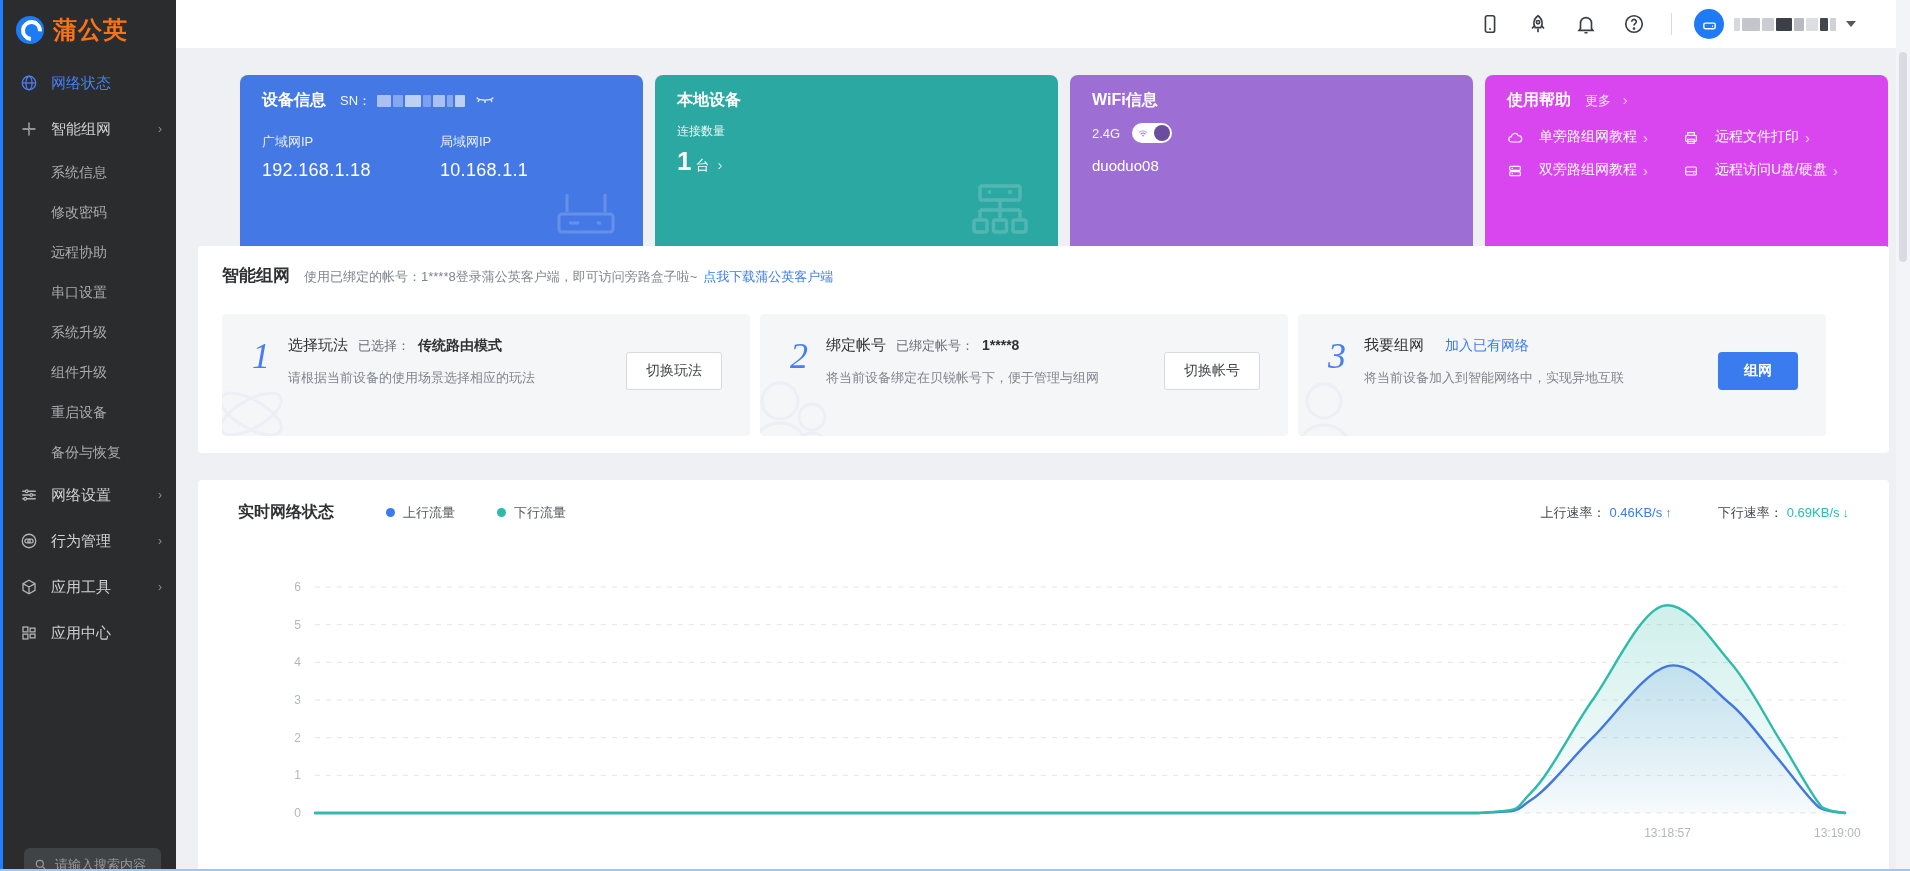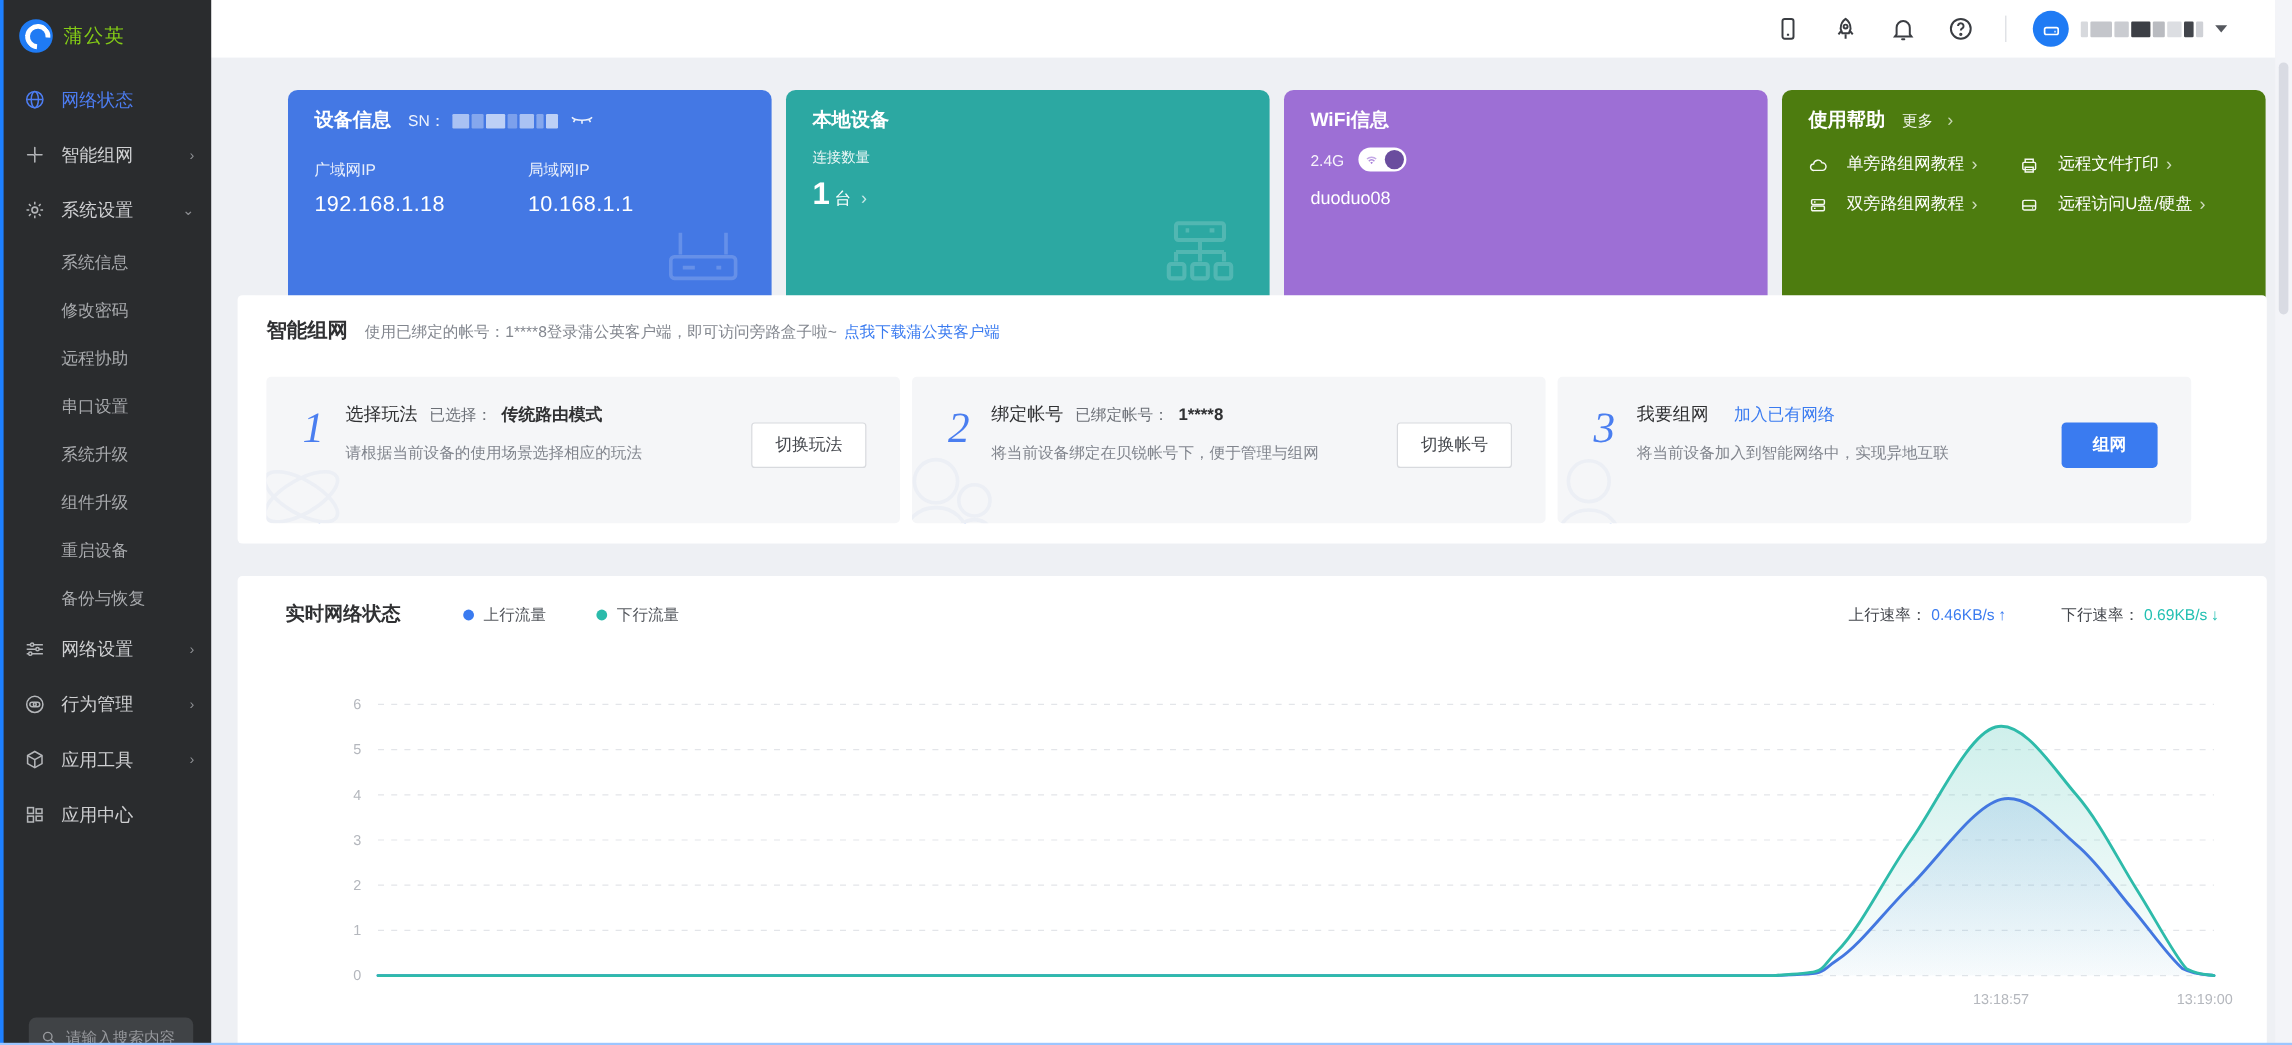--- a/index.html
+++ b/index.html
@@ -8,21 +8,21 @@
 
   
   .edge-left { position:absolute; left:0; top:0; width:3px; height:871px; background:#1e80ff; z-index:60; }
   .edge-bottom { position:absolute; left:0; bottom:0; width:1910px; height:2px; background:#9cc6ff; z-index:60; }
 
   
   .sidebar { position:absolute; left:0; top:0; width:176px; height:871px; background:#2a2c2e; z-index:30; }
   .logo-row { display:flex; align-items:center; height:60px; padding:0 0 0 16px; }
   .logo-icon { width:28px; height:28px; border-radius:50%; background:#1f7bf4; position:relative; flex:none; }
   .logo-icon::before { content:""; position:absolute; left:5px; top:4px; width:13px; height:13px; border:4px solid #fff; border-radius:50%; border-bottom-color:transparent; transform:rotate(-40deg); }
-  .logo-text { color:#84cc16; font-size:16px; font-weight:normal; margin-left:9px; letter-spacing:1px; }
+  .logo-text { color:#f97316; font-size:24px; font-weight:bold; margin-left:9px; letter-spacing:1px; }
   .nav { }
   .nav-item { display:flex; align-items:center; height:46px; padding:0 14px 0 20px; color:#cfd0d2; cursor:pointer; }
   .nav-item .nicon { width:18px; height:18px; margin-right:13px; color:#b4b6b9; flex:none; display:flex; align-items:center; }
   .nav-item .nlabel { font-size:15px; flex:1; }
   .nav-item .nchev { font-size:12px; color:#8d8f93; }
   .nav-item.active { color:#4d7df2; }
   .nav-item.active .nicon { color:#4d7df2; }
   .nav-sub { }
   .nav-sub-item { height:40px; line-height:40px; padding-left:51px; font-size:14px; color:#a8aaad; cursor:pointer; }
   .side-search { position:absolute; left:24px; top:848px; width:137px; height:34px; background:#404346; border-radius:6px; display:flex; align-items:center; padding:0 10px; color:#97999d; }
@@ -138,30 +138,20 @@
       </div>
       <div class="nav-item">
         <span class="nicon">
           <svg viewBox="0 0 24 24" width="18" height="18" fill="none" stroke="currentColor" stroke-width="1.7" stroke-linecap="round">
             <path d="M12 4v6a2 2 0 002 2h6"></path>
             <path d="M12 20v-6a2 2 0 00-2-2H4"></path>
           </svg>
         </span>
         <span class="nlabel">智能组网</span>
         <span class="nchev">›</span>
-      </div>
-      <div class="nav-item">
-        <span class="nicon">
-          <svg viewBox="0 0 24 24" width="18" height="18" fill="none" stroke="currentColor" stroke-width="1.7">
-            <circle cx="12" cy="12" r="3.2"></circle>
-            <path d="M12 2.8v3M12 18.2v3M2.8 12h3M18.2 12h3M5.5 5.5l2.1 2.1M16.4 16.4l2.1 2.1M18.5 5.5l-2.1 2.1M7.6 16.4l-2.1 2.1"></path>
-          </svg>
-        </span>
-        <span class="nlabel">系统设置</span>
-        <span class="nchev">⌄</span>
       </div>
       <div class="nav-sub">
         <div class="nav-sub-item">系统信息</div>
         <div class="nav-sub-item">修改密码</div>
         <div class="nav-sub-item">远程协助</div>
         <div class="nav-sub-item">串口设置</div>
         <div class="nav-sub-item">系统升级</div>
         <div class="nav-sub-item">组件升级</div>
         <div class="nav-sub-item">重启设备</div>
         <div class="nav-sub-item">备份与恢复</div>
@@ -324,21 +314,21 @@
               <path d="M12 19.5l-2.2-2.6a3.4 3.4 0 014.4 0L12 19.5z"></path>
               <path d="M6.5 13.5a8 8 0 0111 0l-1.6 1.9a5.5 5.5 0 00-7.8 0l-1.6-1.9z" opacity=".8"></path>
               <path d="M3.5 10a12.4 12.4 0 0117 0l-1.6 1.9a10 10 0 00-13.8 0L3.5 10z" opacity=".6"></path>
             </svg>
           <span class="knob"></span>
         </span>
       </div>
       <div class="ssid">duoduo08</div>
     </div>
 
-    <div class="card" id="card-help" style="background: #4d7c0f;">
+    <div class="card" id="card-help" style="background: #d946ef;">
       <div class="help-head">
         <span class="card-title">使用帮助</span>
         <span class="help-more"><span>更多</span> <span class="row-chev">›</span></span>
       </div>
       <div class="help-grid" id="help-grid">
           <span class="help-link">
             <span style="display: flex; margin-right: 8px;">
               <svg viewBox="0 0 24 24" fill="none" stroke="currentColor" stroke-width="1.8" width="16" height="16">
                 <path d="M7 18a4 4 0 01-.5-8A5.5 5.5 0 0117 8.5 3.8 3.8 0 0117.5 18H7z"></path>
               </svg>

